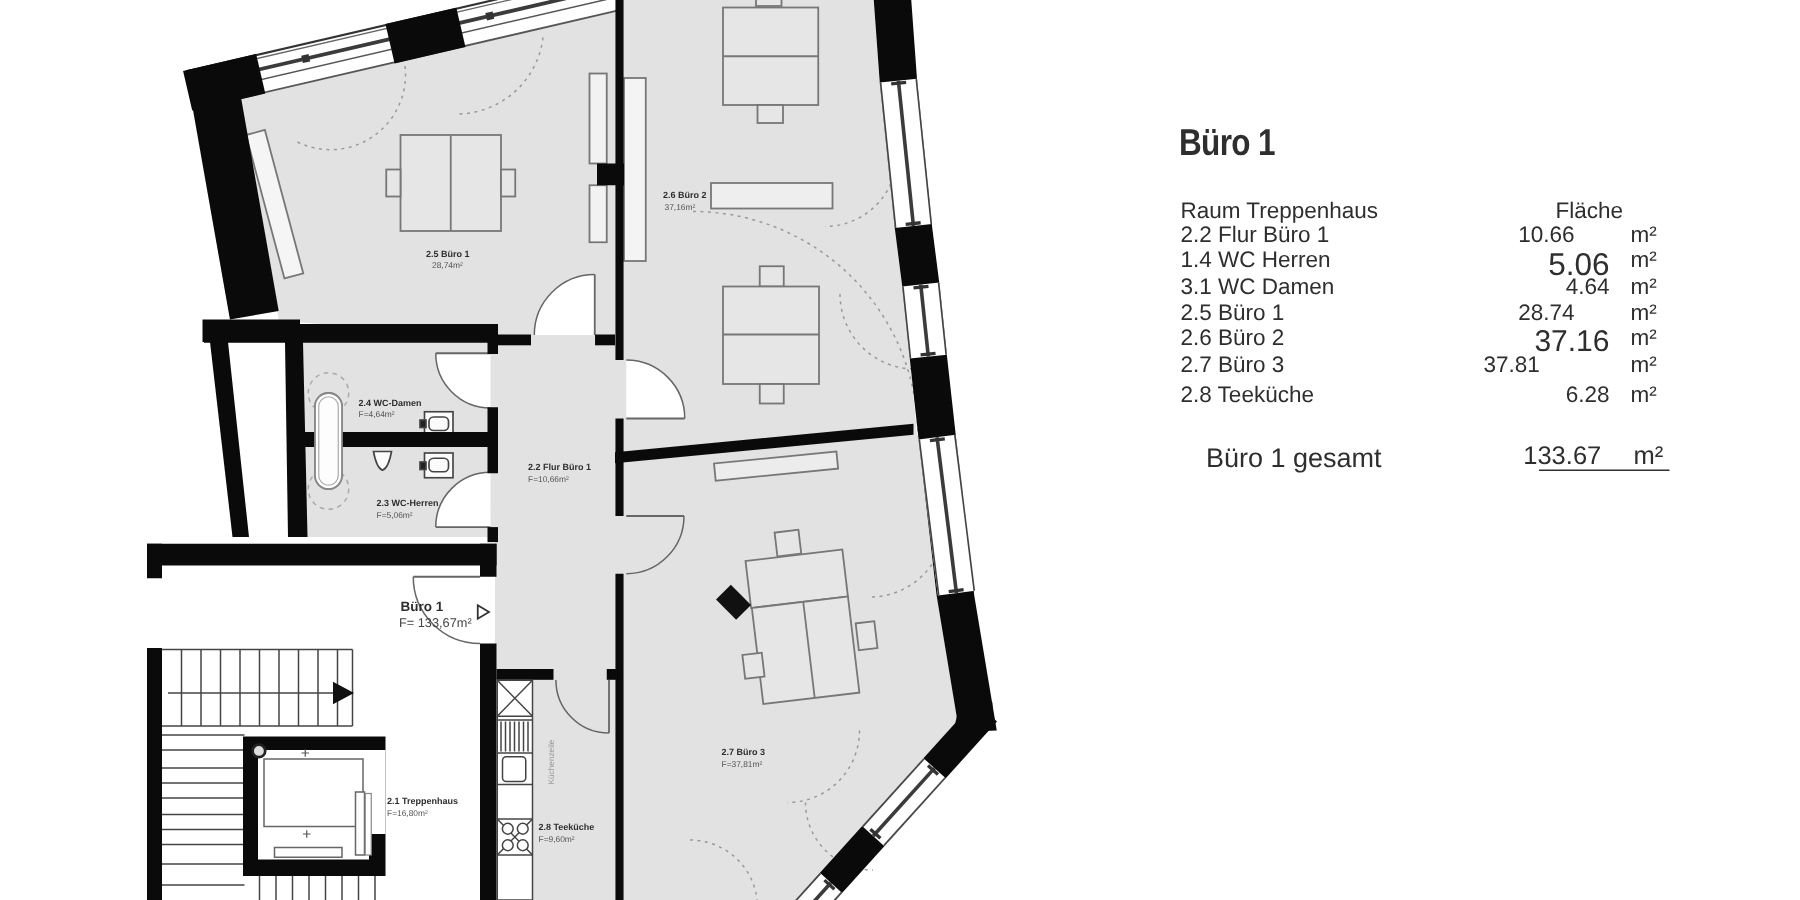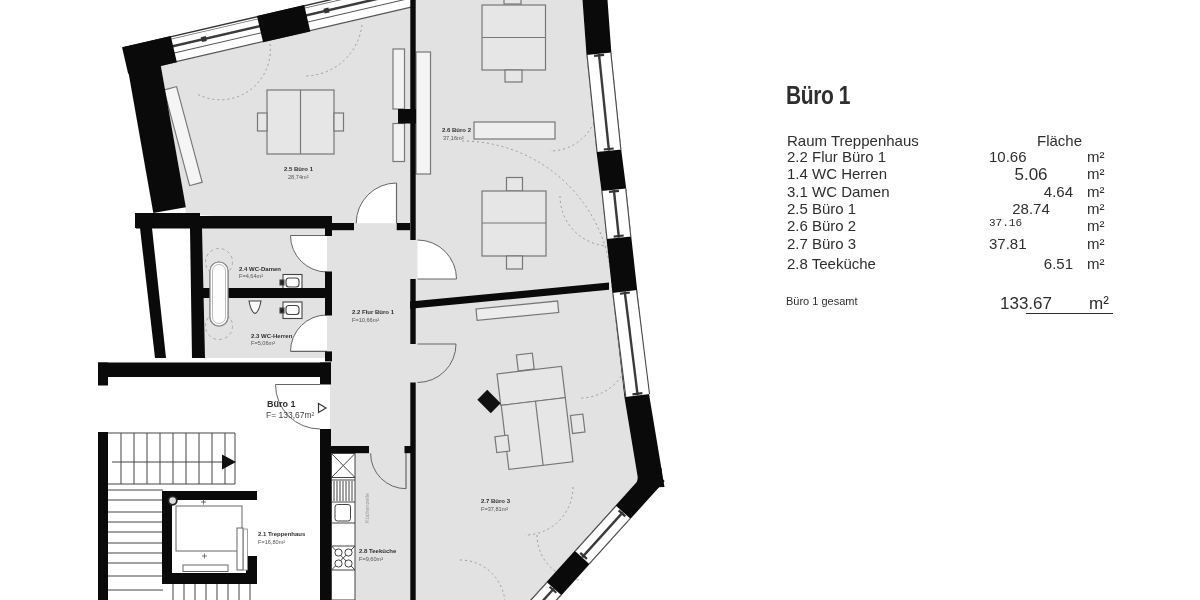--- a/index.html
+++ b/index.html
@@ -369,43 +369,43 @@
 
   <text x="369" y="523" font-size="5.5" fill="#999" transform="rotate(-90 369 523)" font-family="Liberation Sans, sans-serif">Küchenzeile</text>
 </svg>
 
 <div class="t" style="left:786px;top:81px;font-size:25px;font-weight:bold;letter-spacing:-0.5px;transform:scaleX(0.84);transform-origin:0 0;">Büro 1</div>
 
 <div class="t" style="left:787px;top:132px;font-size:15px;">Raum Treppenhaus</div>
 <div class="t" style="left:1037px;top:132px;font-size:15px;text-align:center;">Fläche</div>
 
 <div class="t" style="left:787px;top:148px;font-size:15px;">2.2 Flur Büro 1</div>
-<div class="t" style="left:989px;top:148px;font-size:15px;width:84px;text-align:left;">10.66</div>
+<div class="t" style="left:989px;top:148px;font-size:15px;width:84px;text-align:center;">10.66</div>
 <div class="t" style="left:1087px;top:148px;font-size:15px;">m²</div>
 
 <div class="t" style="left:787px;top:165.3px;font-size:15px;">1.4 WC Herren</div>
-<div class="t" style="left:989px;top:165.3px;font-size:17px;width:84px;text-align:center;">5.06</div>
+<div class="t" style="left:989px;top:165.3px;font-size:21px;width:84px;text-align:right;">5.06</div>
 <div class="t" style="left:1087px;top:165.3px;font-size:15px;">m²</div>
 
 <div class="t" style="left:787px;top:182.6px;font-size:15px;">3.1 WC Damen</div>
 <div class="t" style="left:989px;top:182.6px;font-size:15px;width:84px;text-align:right;">4.64</div>
 <div class="t" style="left:1087px;top:182.6px;font-size:15px;">m²</div>
 
 <div class="t" style="left:787px;top:199.9px;font-size:15px;">2.5 Büro 1</div>
 <div class="t" style="left:989px;top:199.9px;font-size:15px;width:84px;text-align:center;">28.74</div>
 <div class="t" style="left:1087px;top:199.9px;font-size:15px;">m²</div>
 
 <div class="t" style="left:787px;top:217.2px;font-size:15px;">2.6 Büro 2</div>
-<div class="t" style="left:989px;top:217.2px;font-size:11px;width:84px;font-family:Liberation Mono, monospace;">37.16</div>
+<div class="t" style="left:989px;top:217.2px;font-size:20px;width:84px;text-align:right;">37.16</div>
 <div class="t" style="left:1087px;top:217.2px;font-size:15px;">m²</div>
 
 <div class="t" style="left:787px;top:234.5px;font-size:15px;">2.7 Büro 3</div>
 <div class="t" style="left:989px;top:234.5px;font-size:15px;width:84px;text-align:left;">37.81</div>
 <div class="t" style="left:1087px;top:234.5px;font-size:15px;">m²</div>
 
 <div class="t" style="left:787px;top:255px;font-size:15px;">2.8 Teeküche</div>
-<div class="t" style="left:989px;top:255px;font-size:15px;width:84px;text-align:right;">6.51</div>
+<div class="t" style="left:989px;top:255px;font-size:15px;width:84px;text-align:right;">6.28</div>
 <div class="t" style="left:1087px;top:255px;font-size:15px;">m²</div>
 
-<div class="t" style="left:786px;top:295px;font-size:11px;text-align:center;">Büro 1 gesamt</div>
-<div class="t" style="left:1000px;top:294px;font-size:17px;width:83px;text-align:left;">133.67</div>
+<div class="t" style="left:804px;top:295px;font-size:18px;text-align:center;">Büro 1 gesamt</div>
+<div class="t" style="left:1000px;top:294px;font-size:17px;width:83px;text-align:center;">133.67</div>
 <div class="t" style="left:1089px;top:294px;font-size:17px;">m²</div>
 <div class="t" style="left:1026px;top:313px;width:87px;border-top:1.6px solid #2e2e2e;"></div>
 
 </body></html>

